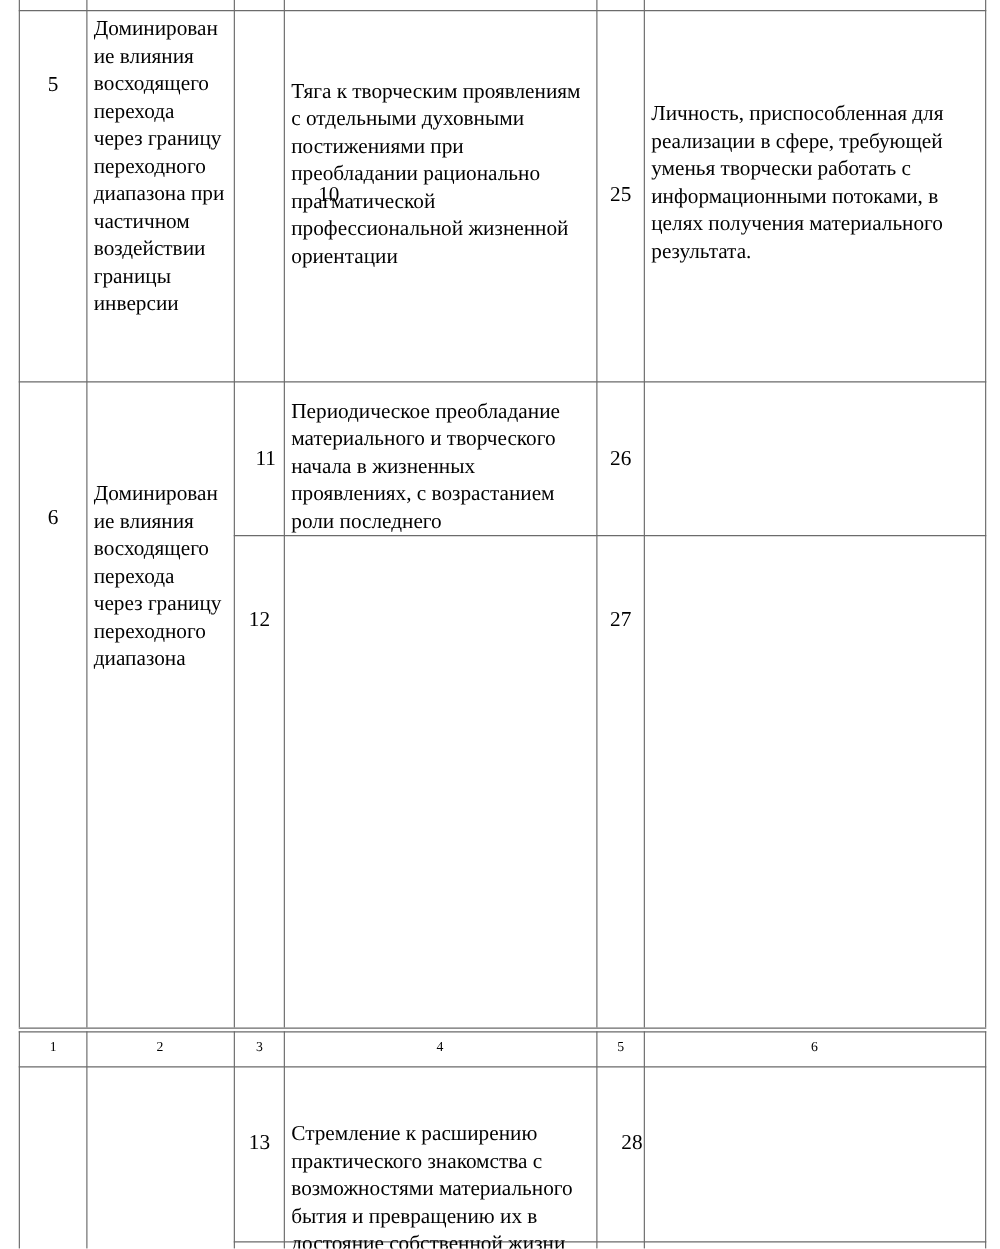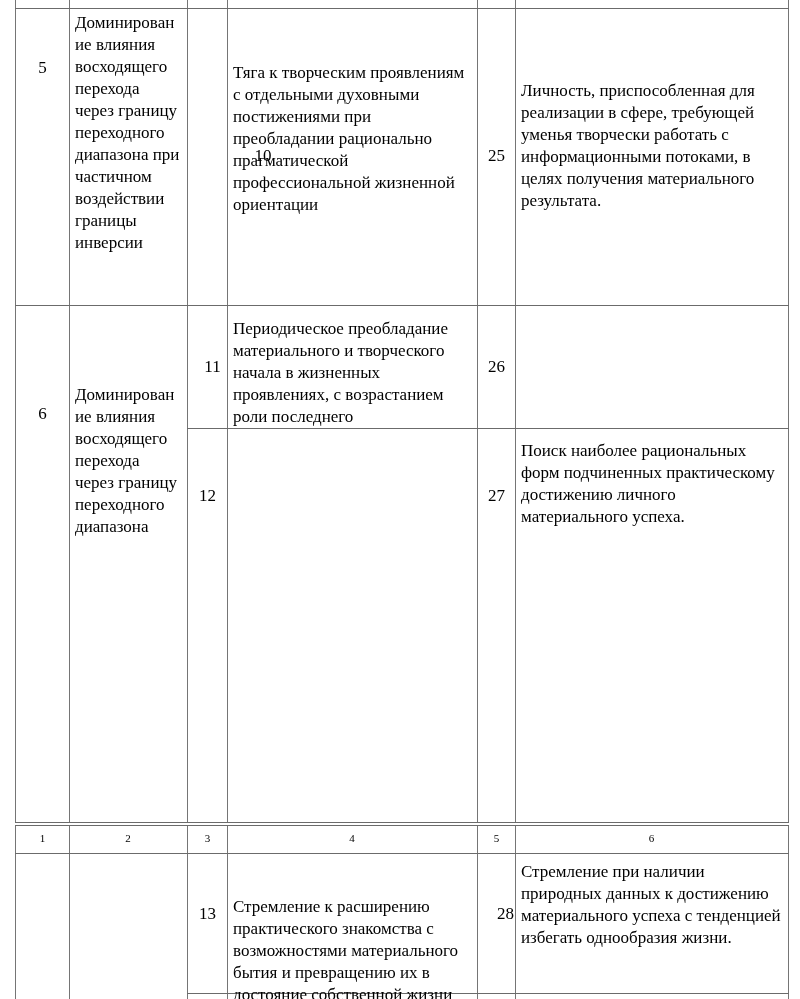--- a/index.html
+++ b/index.html
@@ -69,27 +69,25 @@
 
   <div class="cell num" style="left:15px; top:403px; width:55px;">6</div>
   <div class="cell" style="left:75px; top:384px; width:106px;">Доминирование влияния восходящего перехода через границу переходного диапазона</div>
 
   <div class="cell num" style="left:200px; top:356px; width:25px;">11</div>
   <div class="cell" style="left:233px; top:318px; width:240px;">Периодическое преобладание материального и творческого начала в жизненных проявлениях, с возрастанием роли последнего</div>
   <div class="cell num" style="left:477px; top:356px; width:39px;">26</div>
 
   <div class="cell num" style="left:187px; top:485px; width:41px;">12</div>
   <div class="cell num" style="left:477px; top:485px; width:39px;">27</div>
-  <div class="cell" style="left:521px; top:440px; width:262px;">Поиск наиболее рациональных форм подчиненных практическому достижению личного материального успеха.</div>
 
   <div class="hdr" style="left:15px;  top:832px; width:55px;">1</div>
   <div class="hdr" style="left:69px;  top:832px; width:118px;">2</div>
   <div class="hdr" style="left:187px; top:832px; width:41px;">3</div>
   <div class="hdr" style="left:227px; top:832px; width:250px;">4</div>
   <div class="hdr" style="left:477px; top:832px; width:39px;">5</div>
   <div class="hdr" style="left:515px; top:832px; width:273px;">6</div>
 
   <div class="cell num" style="left:187px; top:903px; width:41px;">13</div>
   <div class="cell" style="left:233px; top:896px; width:240px;">Стремление к расширению практического знакомства с возможностями материального бытия и превращению их в достояние собственной жизни</div>
   <div class="cell num" style="left:477px; top:903px; width:57px;">28</div>
-  <div class="cell" style="left:521px; top:861px; width:262px;">Стремление при наличии природных данных к достижению материального успеха с тенденцией избегать однообразия жизни.</div>
 
 </div>
 
 </body></html>

